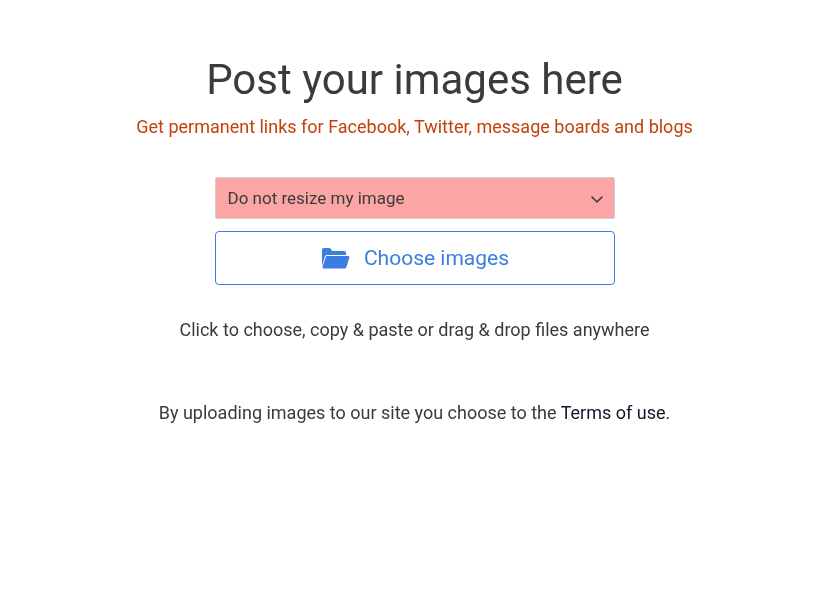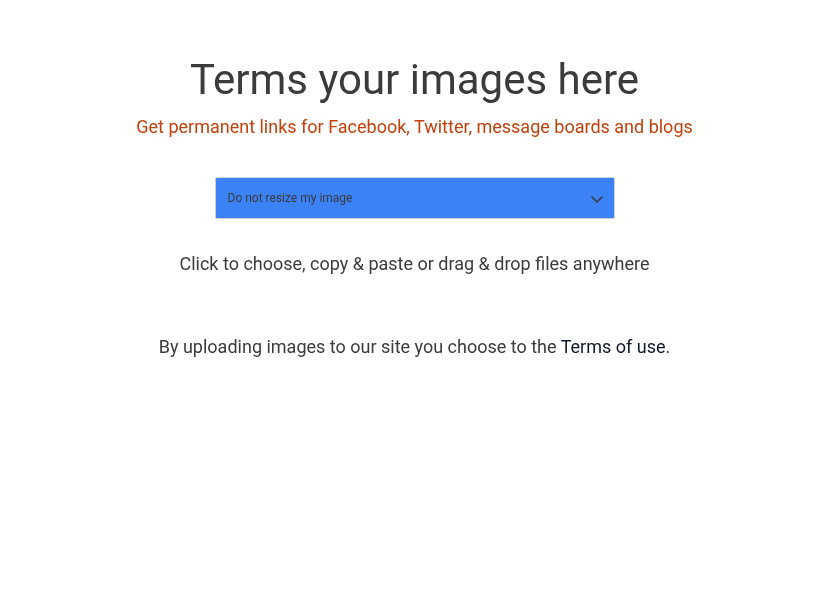--- a/index.html
+++ b/index.html
@@ -35,25 +35,25 @@
       gap: 12px;
       margin-bottom: 34px;
     }
     .select-wrap {
       position: relative;
       width: 100%;
     }
     .select {
       width: 100%;
       height: 42px;
-      background: #3b82f6;
+      background: #fca5a5;
       border: 1px solid #d0d0d0;
       border-radius: 2px;
       padding: 0 38px 0 12px;
-      font-size: 12px;
+      font-size: 17px;
       color: #3b3b3b;
       appearance: none;
       -webkit-appearance: none;
       cursor: pointer;
       font-family: inherit;
       text-align: left;
       display: flex;
       align-items: center;
     }
     .select-chevron {
@@ -94,38 +94,47 @@
     }
     .terms-link {
       color: #0f172a;
       text-decoration: none;
       cursor: pointer;
     }
   </style>
 </head>
 <body>
 
-<h1 class="page-title">Terms your images here</h1>
+<h1 class="page-title">Post your images here</h1>
 
 <div class="subtitle">Get permanent links for Facebook, Twitter, message boards and blogs</div>
 
 <div class="controls">
 
   <div class="select-wrap">
     <button class="select">
       <span>Do not resize my image</span>
     </button>
     <span class="select-chevron">
       <svg width="12" height="8" viewBox="0 0 12 8">
           <path d="M1 1.5 L6 6.5 L11 1.5" stroke="#3b3b3b" stroke-width="1.6" fill="none" stroke-linecap="round" stroke-linejoin="round"></path>
         </svg>
     </span>
   </div>
 
 
+  <button class="choose-btn">
+    <span class="folder-icon">
+      <svg width="30" height="24" viewBox="0 0 30 24">
+        <path d="M2 4 C2 2.9 2.9 2 4 2 L10 2 L12.5 5 L24 5 C25.1 5 26 5.9 26 7 L26 9 L7 9 C6 9 5.2 9.6 4.9 10.5 L2 20 Z" fill="#3b7de0"></path>
+        <path d="M7 10 L28 10 C29 10 29.6 10.9 29.3 11.8 L26.3 21.3 C26.05 22.1 25.3 22.6 24.5 22.6 L4 22.6 C3 22.6 2.3 21.7 2.6 20.8 L5.7 11.3 C5.95 10.5 6.7 10 7 10 Z" fill="#3b7de0"></path>
+      </svg>
+    </span>
+    <span class="choose-btn-label">Choose images</span>
+  </button>
 
 </div>
 
 <div class="hint">Click to choose, copy &amp; paste or drag &amp; drop files anywhere</div>
 
 <div class="terms-line">
   <span>By uploading images to our site you choose to the </span><a class="terms-link">Terms of use</a><span>.</span>
 </div>
 
 </body></html>

